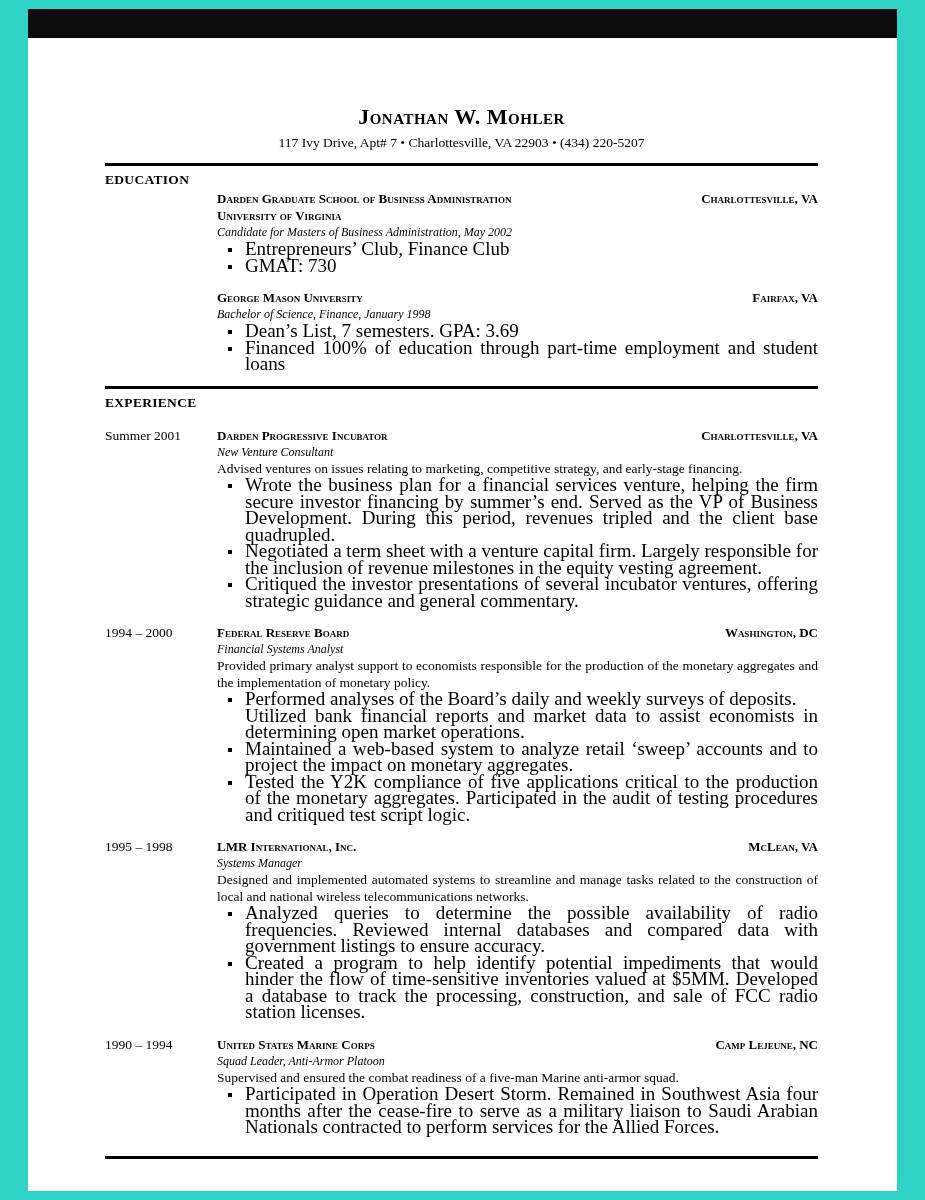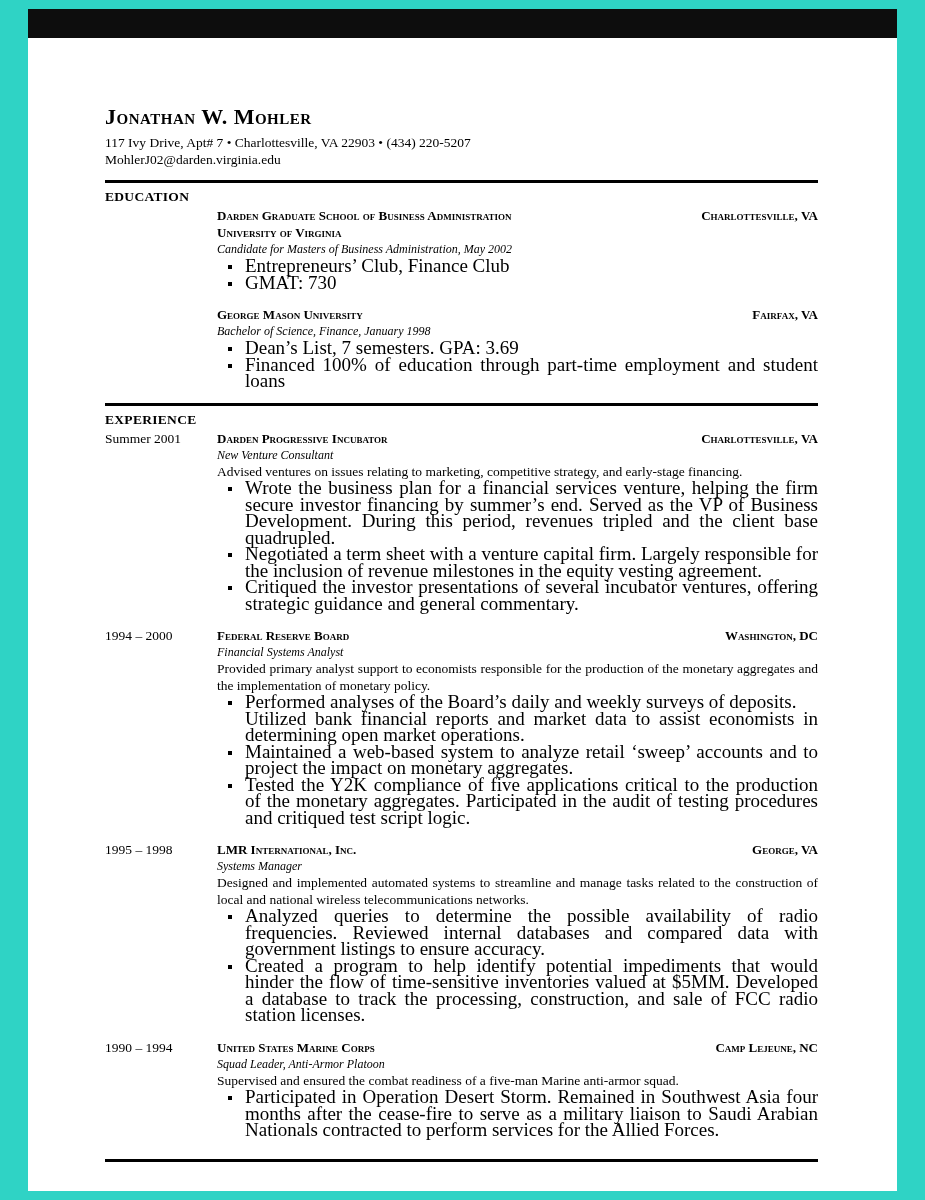--- a/index.html
+++ b/index.html
@@ -19,21 +19,21 @@
     margin: 9px auto 0 auto;
     background: #0d0d0d;
   }
   .sheet {
     width: 869px;
     height: 1153px;
     margin: 0 auto;
     background: #ffffff;
     padding: 66px 79px 0 77px;
   }
-  .head { }
+  .head { text-align: center; }
   .name {
     font-size: 22px;
     font-weight: 700;
     font-variant: small-caps;
     letter-spacing: 0.5px;
     line-height: 26px;
   }
   .contact { font-size: 13.5px; line-height: 17px; font-family: Liberation Serif, serif; }
   .contact-block { margin-top: 4px; }
   .rule {
@@ -89,41 +89,40 @@
     margin-top: 7px;
   }
   .bt {
     flex: 1;
     font-size: 19px;
     line-height: 16.5px;
     text-align: justify;
     white-space: pre-line;
   }
   .xentry { display: flex; margin-top: 15px; }
-  .xentry.first { margin-top: 1px; }
+  .xentry.first { margin-top: 15px; }
   .xdate {
     width: 112px;
     flex: none;
     font-size: 13.5px;
     line-height: 17px;
   }
   .xbody { flex: 1; min-width: 0; }
 </style>
 </head>
 <body>
 
 <div class="canvas">
   <div class="black-bar"></div>
   <div class="sheet">
 
     <div class="head">
       <div class="name">Jonathan W. Mohler</div>
       <div class="contact-block">
         <div class="contact">117 Ivy Drive, Apt# 7  •  Charlottesville, VA 22903  •  (434) 220-5207</div>
-        <div class="contact">MohlerJ02@darden.virginia.edu</div>
       </div>
     </div>
 
     <div class="rule"></div>
     <div class="section-label">EDUCATION</div>
 
     <div class="indent">
 
       <div class="entry first">
         <div class="org-row">
@@ -212,21 +211,21 @@
             <span class="bt">Tested the Y2K compliance of five applications critical to the production of the monetary aggregates.  Participated in the audit of testing procedures and critiqued test script logic.</span>
           </div>
         </div>
       </div>
 
       <div class="xentry">
         <div class="xdate">1995 – 1998</div>
         <div class="xbody">
           <div class="org-row">
             <div class="org">LMR International, Inc.</div>
-            <div class="loc">George, VA</div>
+            <div class="loc">McLean, VA</div>
           </div>
           <div class="role">Systems Manager</div>
           <div class="summary">Designed and implemented automated systems to streamline and manage tasks related to the construction of local and national wireless telecommunications networks.</div>
           <div class="bullet">
             <span class="mk"></span>
             <span class="bt">Analyzed queries to determine the possible availability of radio frequencies. Reviewed internal databases and compared data with government listings to ensure accuracy.</span>
           </div>
           <div class="bullet">
             <span class="mk"></span>
             <span class="bt">Created a program to help identify potential impediments that would hinder the flow of time-sensitive inventories valued at $5MM. Developed a database to track the processing, construction, and sale of FCC radio station licenses.</span>

